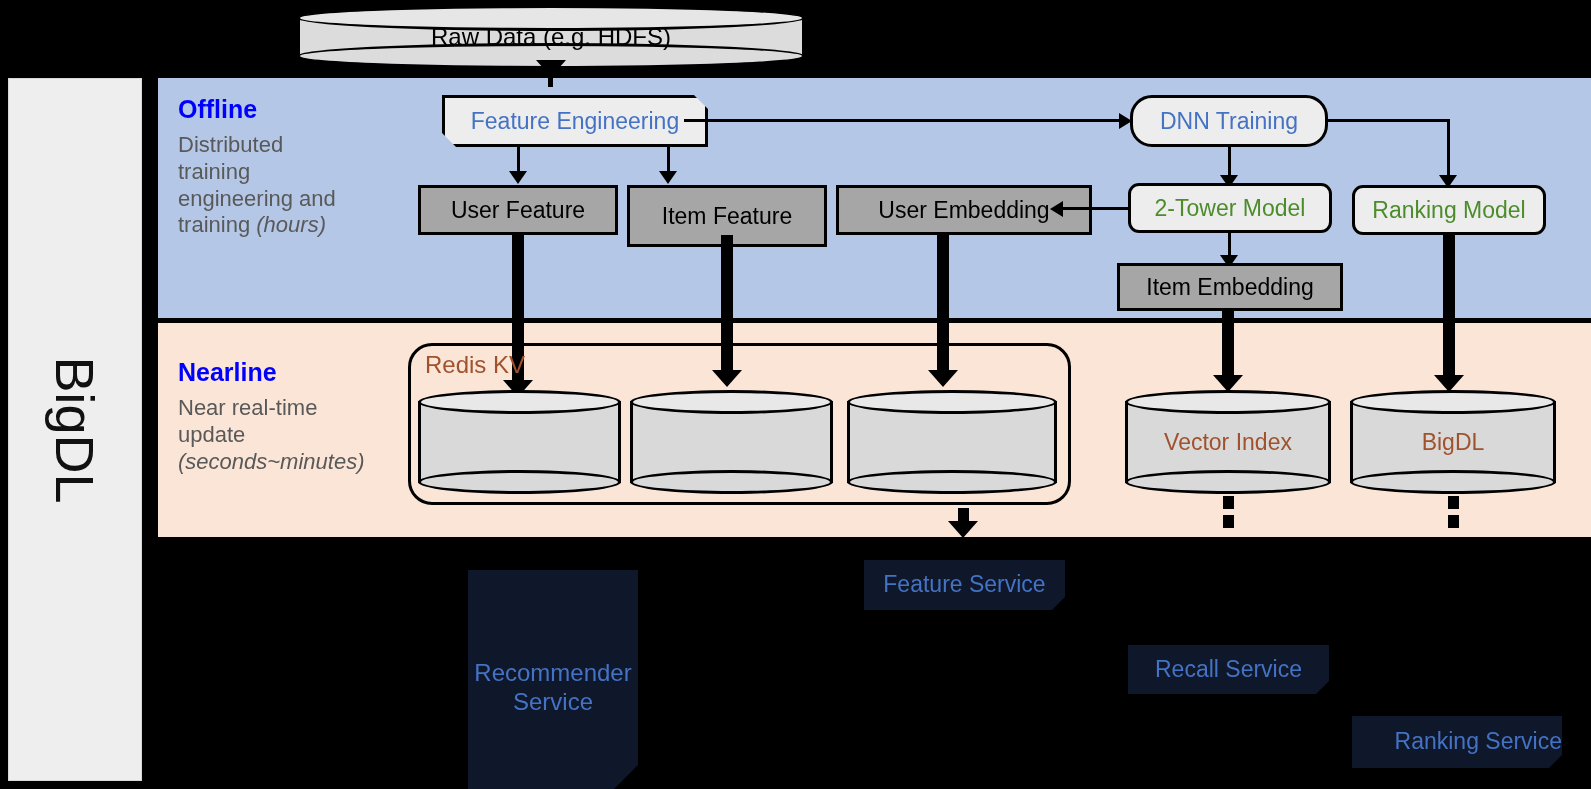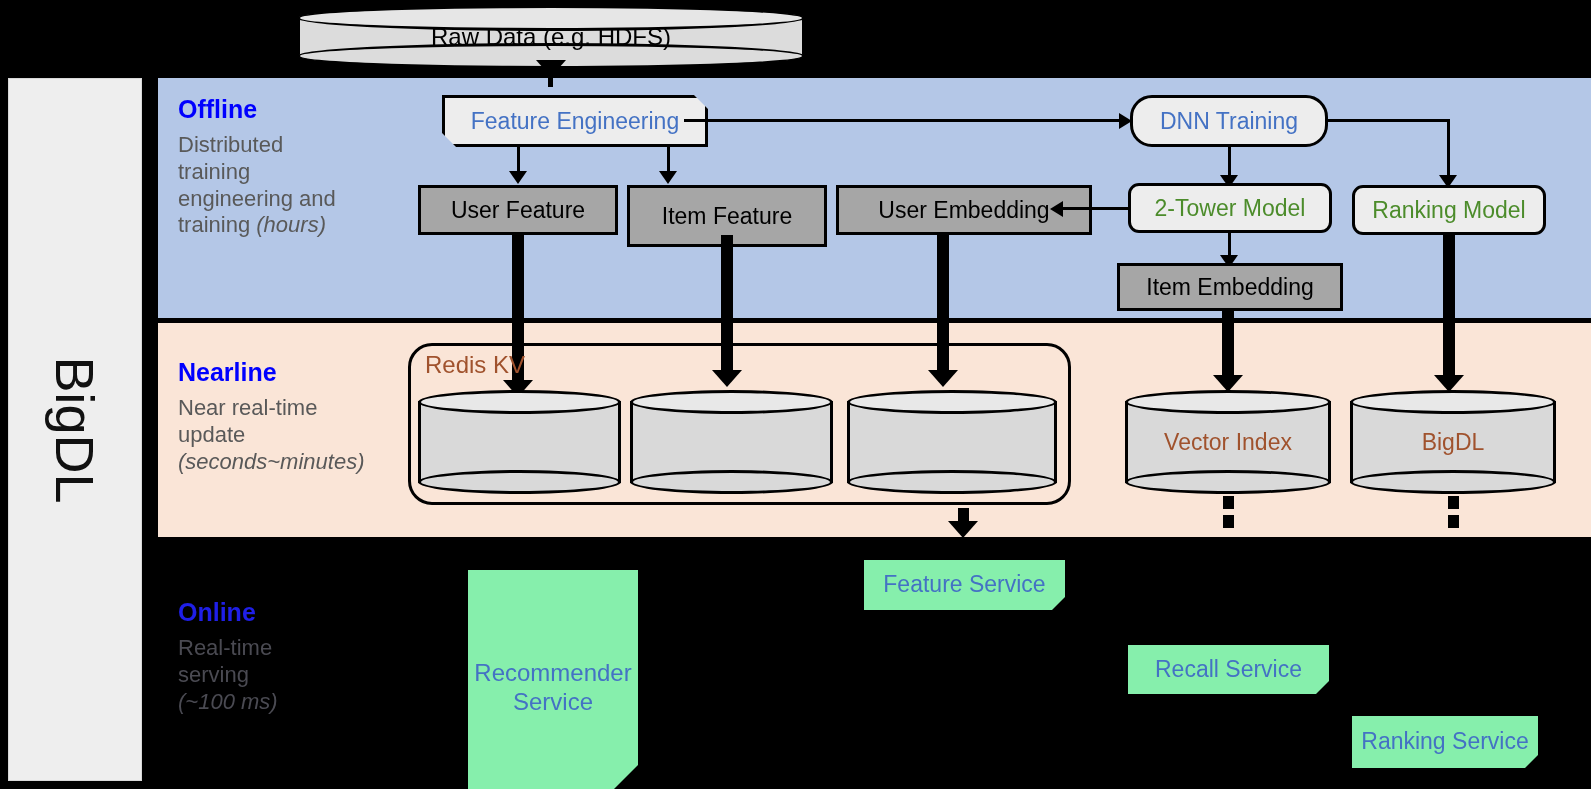--- a/index.html
+++ b/index.html
@@ -56,21 +56,21 @@
   .rawcyl .body{top:13px;bottom:13px;background:#dcdcdc;}
   .rawcyl .top{height:26px;background:#e6e6e6;}
   .rawcyl .bot{height:26px;background:#dcdcdc;}
   .rawcyl .lab{font-size:24px;}
 
   
   .redis{left:408px;top:343px;width:663px;height:162px;border:3px solid #000;border-radius:24px;}
   .redis-lab{left:425px;top:351px;font-size:24px;color:#a0522d;}
 
   
-  .note{background:#86efac;color:#4472c4;display:flex;align-items:center;justify-content:center;
+  .note{background:#0f172a;color:#4472c4;display:flex;align-items:center;justify-content:center;
      text-align:center;font-size:23px;line-height:1.18;
      clip-path:polygon(0 0, 100% 0, 100% calc(100% - 13px), calc(100% - 13px) 100%, 0 100%);}
   .note.tall{font-size:24px;clip-path:polygon(0 0, 100% 0, 100% calc(100% - 40px), calc(100% - 40px) 100%, 0 100%);}
 
   
   .vline{background:#000;}
   .hline{background:#000;}
   .thick{background:#000;}
   .arrowdown{width:0;height:0;border-left:9px solid transparent;border-right:9px solid transparent;border-top:13px solid #000;}
   .arrowdown.big{border-left-width:15px;border-right-width:15px;border-top-width:17px;}
@@ -225,39 +225,31 @@
 
   <div class="abs dash" style="left:958px;top:508px;"></div>
   <div class="abs arrowdown big" style="left:948px;top:521px;"></div>
 
   <div class="abs dash" style="left:1223px;top:496px;"></div>
   <div class="abs dash" style="left:1223px;top:515px;"></div>
 
   <div class="abs dash" style="left:1448px;top:496px;"></div>
   <div class="abs dash" style="left:1448px;top:515px;"></div>
 
-  <div class="abs online" style="left:178px;top:600px;width:220px;">
-    <div class="band-title">Online</div>
-    <div class="band-sub">
-      <div>Real-time</div>
-      <div>serving</div>
-      <div><i>(~100 ms)</i></div>
-    </div>
-  </div>
 
   <div class="abs note tall" style="left:468px;top:570px;width:170px;height:235px;flex-direction:column;">
     <div>Recommender</div>
     <div>Service</div>
   </div>
 
   <div class="abs note" style="left:864px;top:560px;width:201px;height:50px;">
     <span>Feature Service</span>
   </div>
 
   <div class="abs note" style="left:1128px;top:645px;width:201px;height:49px;">
     <span>Recall Service</span>
   </div>
 
-  <div class="abs note" style="left:1352px;top:716px;width:186px;height:52px;">
+  <div class="abs note" style="left:1352px;top:716px;width:210px;height:52px;justify-content:flex-end;">
     <span>Ranking Service</span>
   </div>
 
 </div>
 
 </body></html>

